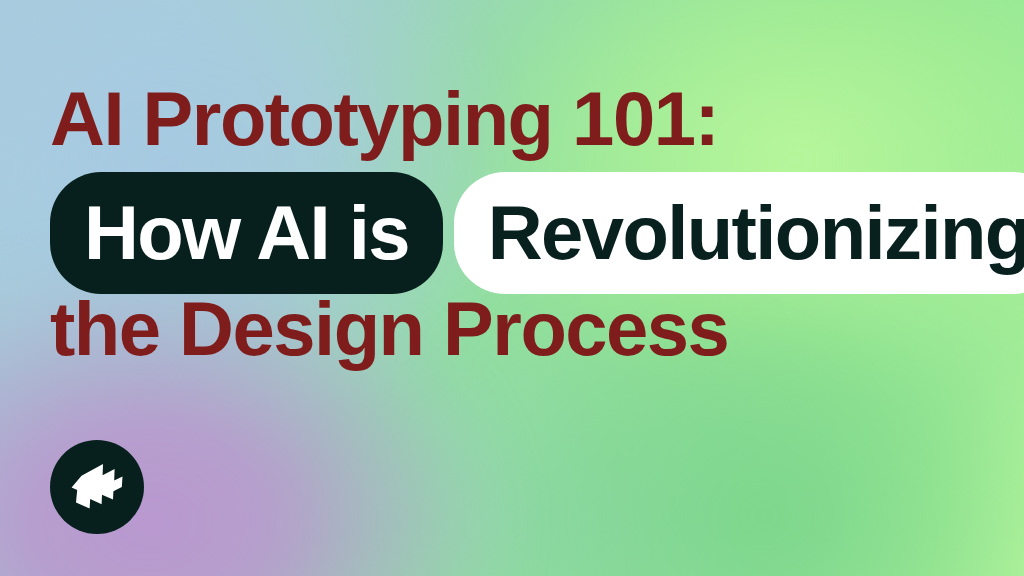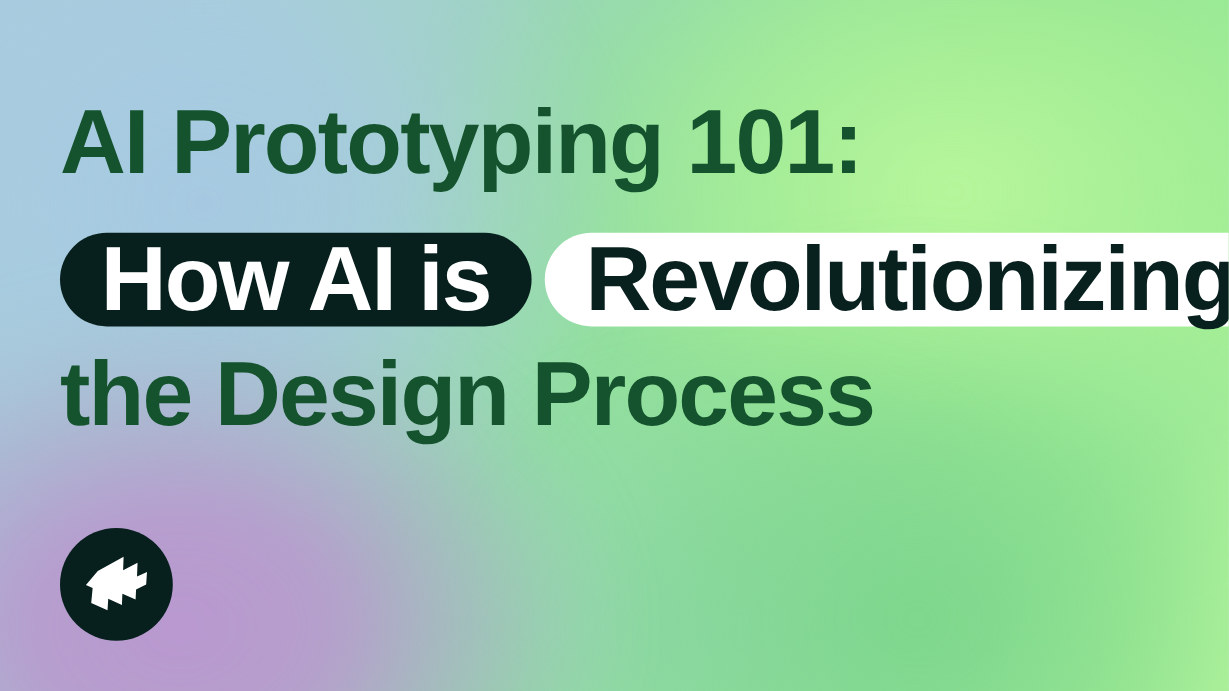--- a/index.html
+++ b/index.html
@@ -114,40 +114,40 @@
     display: flex;
     align-items: center;
     white-space: nowrap;
   }
 
   .hl-text {
     font-size: 76px;
     font-weight: 700;
     letter-spacing: -1.5px;
     line-height: 1;
-    color: #14532d;
+    color: #7f1d1d;
   }
 
   .line1 { height: 82px; }
   .line2 {
     height: 102px;
     margin-top: 22px;
     gap: 11px;
   }
   .line3 {
     height: 82px;
     margin-top: 4px;
     margin-left: 0px;
   }
 
   .pill {
     display: inline-flex;
     align-items: center;
     justify-content: center;
-    height: 78px;
+    height: 122px;
     border-radius: 51px;
     box-sizing: border-box;
   }
   .pill .hl-text { letter-spacing: -1.6px; }
 
   .pill-dark {
     background: #07201d;
     padding: 0 34px;
   }
   .pill-dark .hl-text { color: #ffffff; }

